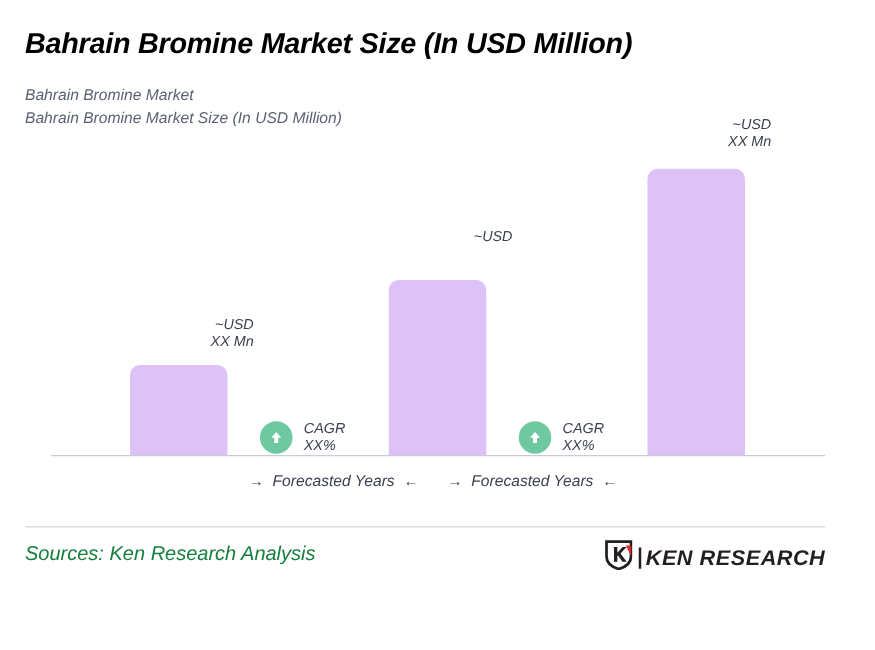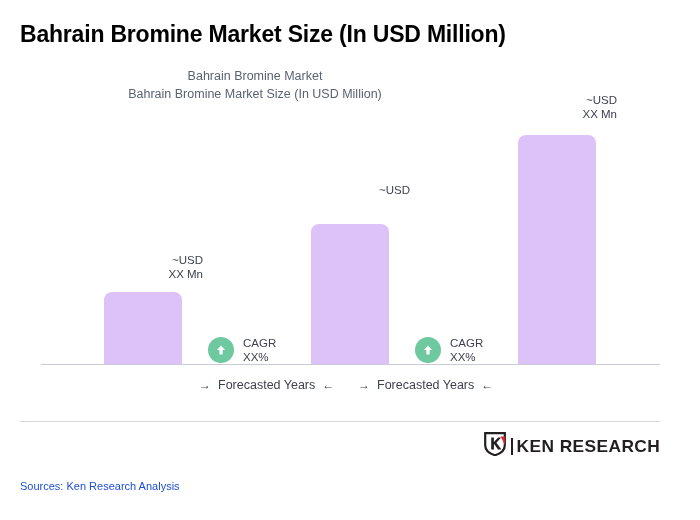--- a/index.html
+++ b/index.html
@@ -14,41 +14,41 @@
     position: relative;
     overflow: hidden;
     -webkit-font-smoothing: antialiased;
   }
 
   #page {
     position: absolute;
     inset: 0;
     width: 700px;
     height: 384px;
+    font-style: italic;
   }
 
   
   .chart-title {
     position: absolute;
     left: 20px;
     top: 20px;
     width: 660px;
     font-size: 23px;
     font-weight: bold;
     color: #000000;
     letter-spacing: -0.2px;
     line-height: 28px;
     white-space: nowrap;
   }
   .subtitle-block {
     position: absolute;
     left: 20px;
     top: 67px;
     width: 470px;
-    text-align: center;
   }
   .subtitle-line {
     font-size: 12.5px;
     color: #5a6272;
     line-height: 18px;
     white-space: nowrap;
   }
 
   
   .plot-area {
@@ -147,24 +147,23 @@
     left: 20px;
     top: 421px;
     width: 640px;
     height: 1px;
     background: #d5d8de;
   }
   .sources-text {
     position: absolute;
     left: 20px;
     top: 435px;
-    font-size: 11px;
-    color: #1d4ed8;
-    white-space: nowrap;
-    margin-top: 45px;
+    font-size: 16px;
+    color: #15803d;
+    white-space: nowrap;
   }
   .brand-logo {
     position: absolute;
     left: 484px;
     top: 432px;
     display: flex;
     align-items: center;
     gap: 5px;
   }
   .brand-wordmark {

